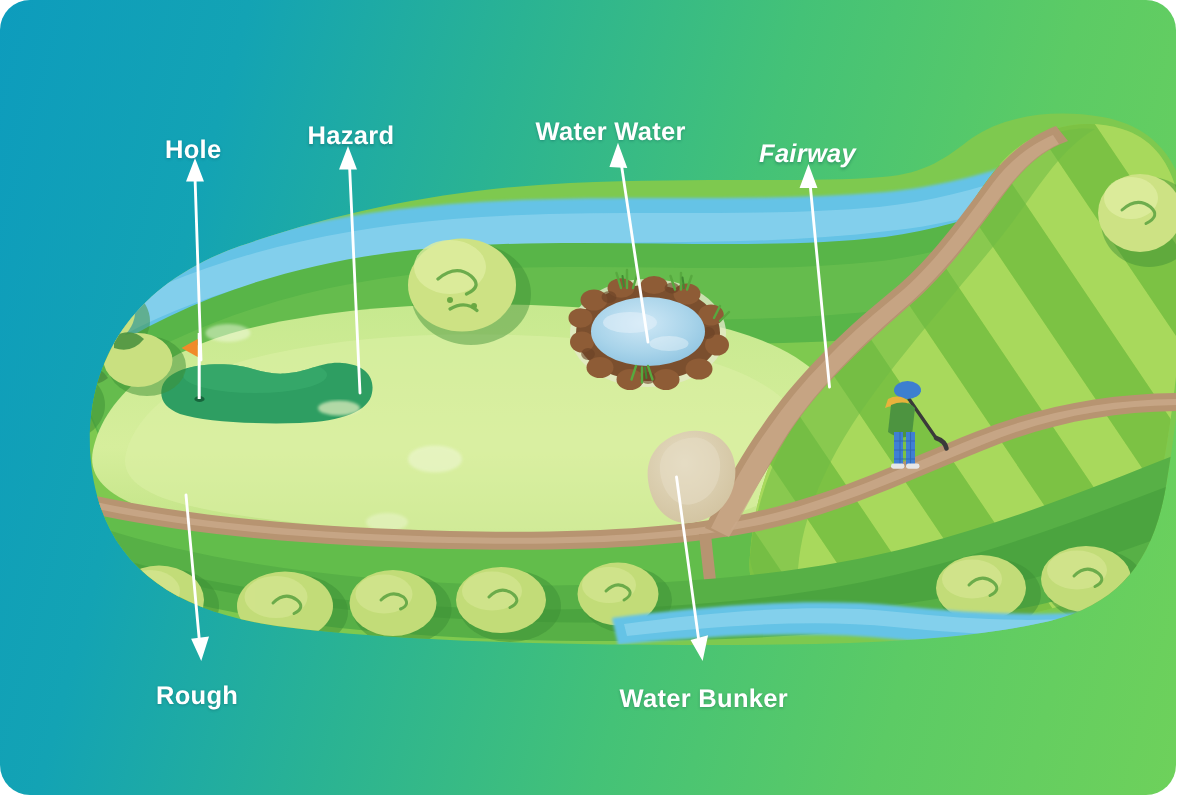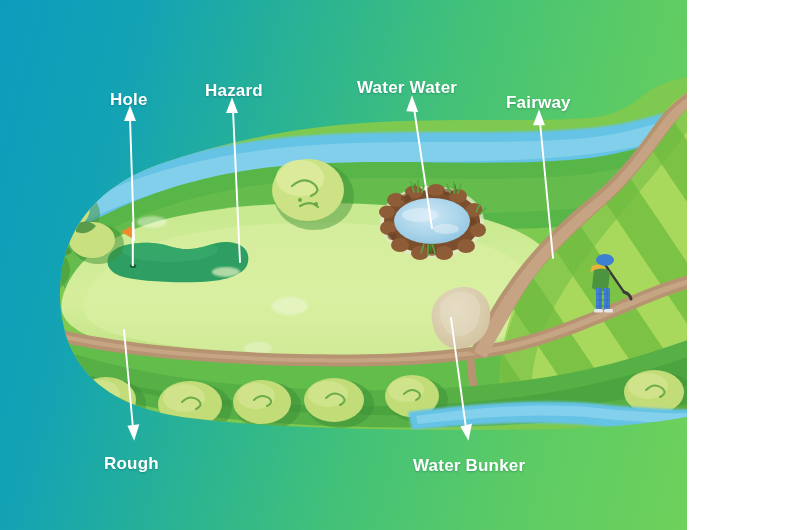--- a/index.html
+++ b/index.html
@@ -1,23 +1,24 @@
 <!DOCTYPE html>
 <html><head>
 <meta charset="utf-8">
 <style>
   html,body{margin:0;padding:0;}
   body{
     width:800px;height:530px;overflow:hidden;
     font-family:"Liberation Sans","DejaVu Sans",sans-serif;
   }
   #stage{
-    position:relative;width:687px;height:530px;
+    position:relative;width:784px;height:530px;
     background:linear-gradient(105deg,#0d9cbd 0%,#13a3b4 18%,#2ab393 38%,#44c277 58%,#5ccb65 78%,#6ed15b 100%);
     overflow:hidden;
+    border-radius:20px;
   }
   #art{position:absolute;left:0;top:0;width:800px;height:530px;}
   .lbl{
     position:absolute;color:#ffffff;font-weight:bold;font-size:17px;
     letter-spacing:.2px;white-space:nowrap;line-height:1;
     text-shadow:0 1px 2px rgba(0,60,70,.30);
   }
   #overlay{position:absolute;left:0;top:0;width:800px;height:530px;pointer-events:none;}
 </style>
 </head>
@@ -416,19 +417,19 @@
       </g>
     </g>
   </svg>
 
   <div class="lbl" style="left:110px;top:91px;">Hole</div>
 
   <div class="lbl" style="left:205px;top:82px;">Hazard</div>
 
   <div class="lbl" style="left:357px;top:79px;">Water Water</div>
 
-  <div class="lbl" style="left:506px;top:94px;">Fairway</div>
+  <div class="lbl" style="left:506px;top:94px;font-style:italic;">Fairway</div>
 
   <div class="lbl" style="left:104px;top:455px;">Rough</div>
 
   <div class="lbl" style="left:413px;top:457px;">Water Bunker</div>
 
 </div>
 
 </body></html>

